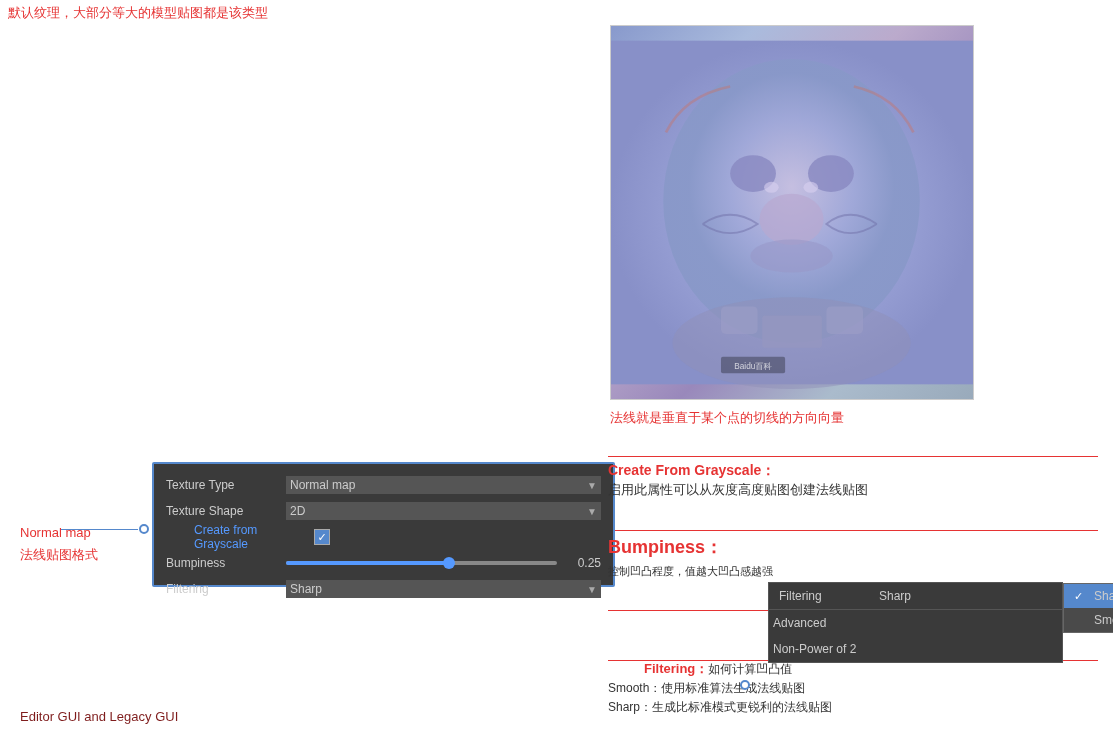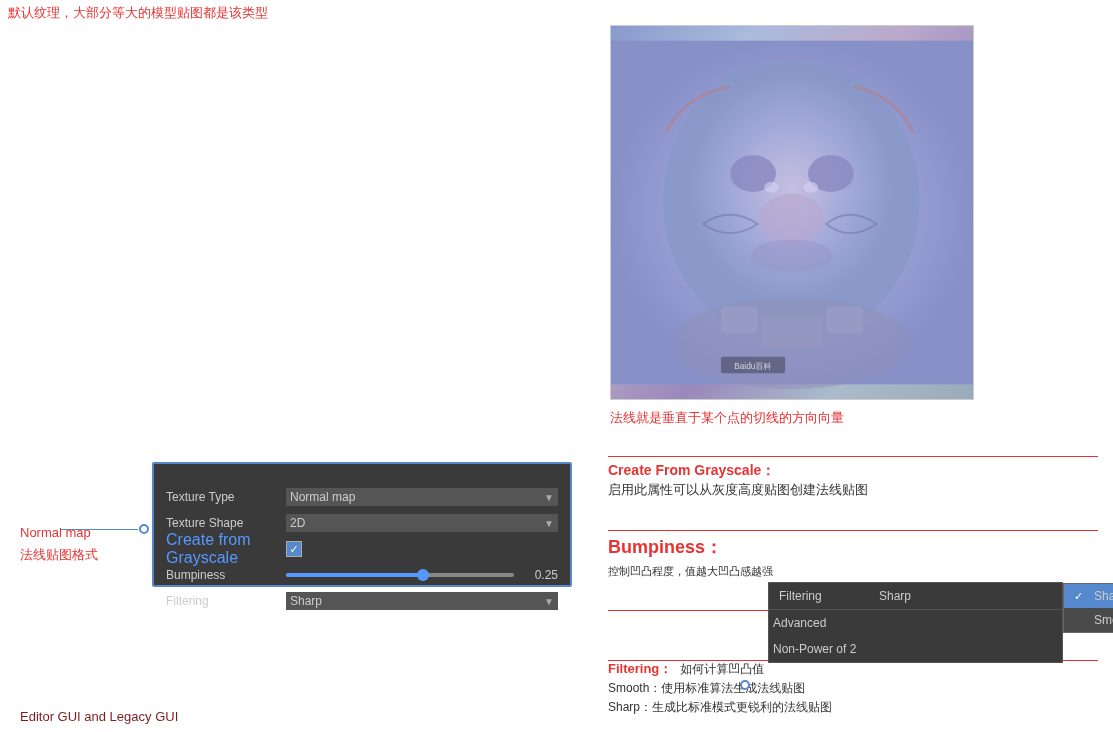--- a/index.html
+++ b/index.html
@@ -49,26 +49,26 @@
       color: #e63333;
       font-size: 13px;
       line-height: 1.6;
     }
 
     
     .texture-panel {
       position: absolute;
       top: 462px;
       left: 152px;
-      width: 420px;
+      width: 463px;
       height: 125px;
       border: 2px solid #5588cc;
       background: #3a3a3a;
       border-radius: 2px;
-      padding: 20px 0;
+      padding: 8px 0;
     }
 
     .panel-row {
       display: flex;
       align-items: center;
       padding: 3px 12px;
       height: 26px;
     }
 
     .panel-label {
@@ -90,22 +90,23 @@
       cursor: pointer;
     }
 
     .panel-select-arrow {
       color: #aaa;
       font-size: 10px;
     }
 
     .panel-checkbox-label {
       color: #5599ff;
-      font-size: 16px;
+      font-size: 12px;
       width: 120px;
+      margin-left: 28px;
     }
 
     .panel-checkbox {
       width: 16px;
       height: 16px;
       background: #5588cc;
       border: 1px solid #aaa;
       display: flex;
       align-items: center;
       justify-content: center;
@@ -427,21 +428,21 @@
     <div class="right-desc-text">启用此属性可以从灰度高度贴图创建法线贴图</div>
   </div>
 </div>
 
 <div style="position:absolute; top:535px; left:608px; width:490px;">
   <div class="right-desc-title" style="color:#e63333; font-size:18px; font-weight:bold; margin-bottom:4px;">Bumpiness：</div>
   <div class="right-desc-text" style="color:#333; font-size:11px;">控制凹凸程度，值越大凹凸感越强</div>
 </div>
 
 <div style="position:absolute; top:660px; left:608px; width:490px;">
-  <div style="display:flex; gap:8px;">
+  <div style="display:flex; margin-left:36px;">
     <span class="filtering-title">Filtering：</span>
     <span class="filtering-text">如何计算凹凸值</span>
   </div>
   <div class="filtering-text">Smooth：使用标准算法生成法线贴图</div>
   <div class="filtering-text">Sharp：生成比标准模式更锐利的法线贴图</div>
 </div>
 
 <div class="dot-connector" style="top: 680px; left: 740px;"></div>
 
 <div class="dropdown-popup">

